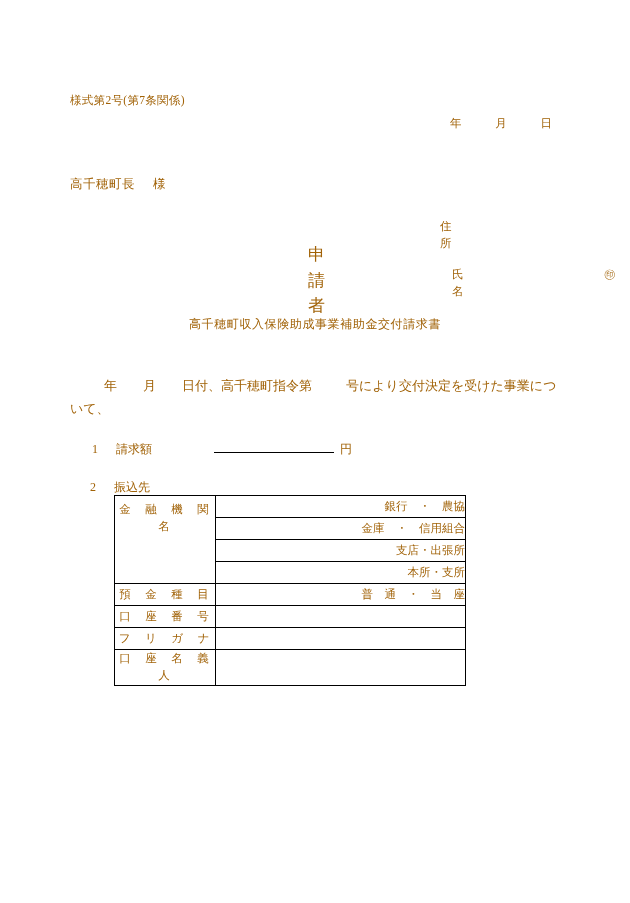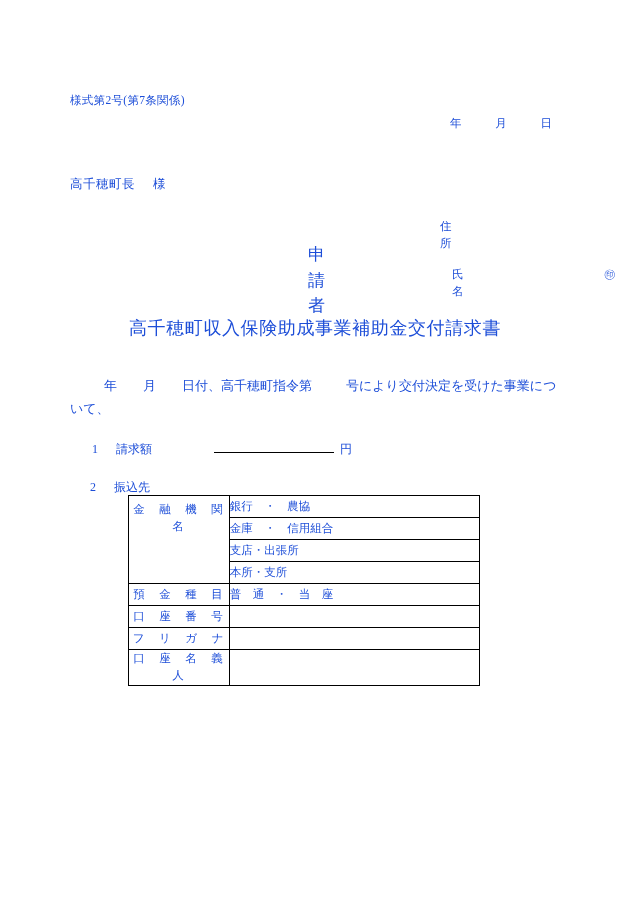--- a/index.html
+++ b/index.html
@@ -10,21 +10,21 @@
   body {
     font-family: "Liberation Serif", "DejaVu Serif", serif;
   }
   .page {
     position: relative;
     width: 630px;
     height: 903px;
     background: #ffffff;
     margin: 0 auto;
     overflow: hidden;
-    color: #1d4ed8;
+    color: #a16207;
   }
   .doc {
     position: absolute;
     left: 70px;
     top: 0;
     width: 490px;
     height: 903px;
     font-size: 11.5px;
     line-height: 1.5;
   }
@@ -82,21 +82,21 @@
     top: 48px;
     font-size: 11.5px;
   }
 
   .doc-title {
     position: absolute;
     left: 0;
     top: 315px;
     width: 490px;
     text-align: center;
-    font-size: 18px;
+    font-size: 12px;
     letter-spacing: 0.6px;
   }
 
   .body-para {
     position: absolute;
     left: 0;
     top: 375px;
     width: 490px;
     font-size: 13px;
     line-height: 1.75;
@@ -126,40 +126,40 @@
   .item2 {
     position: absolute;
     left: 20px;
     top: 478px;
     font-size: 12px;
   }
   .item2 .num { display: inline-block; width: 24px; }
 
   table.bank {
     position: absolute;
-    left: 58px;
+    left: 44px;
     top: 495px;
     border-collapse: collapse;
     font-size: 11.5px;
     width: 352px;
   }
   table.bank td {
     border: 1px solid #000;
     height: 21px;
     padding: 0;
   }
   td.lbl {
     width: 100px;
     text-align: center;
     letter-spacing: 1.5px;
     vertical-align: middle;
   }
   td.val {
     width: 250px;
-    text-align: left;
+    text-align: right;
     vertical-align: middle;
   }
   td.val.blank { text-align: left; }
   .nb { border-bottom: none !important; }
   .nt { border-top: none !important; }
 </style>
 </head>
 <body>
 
 <div class="page">

